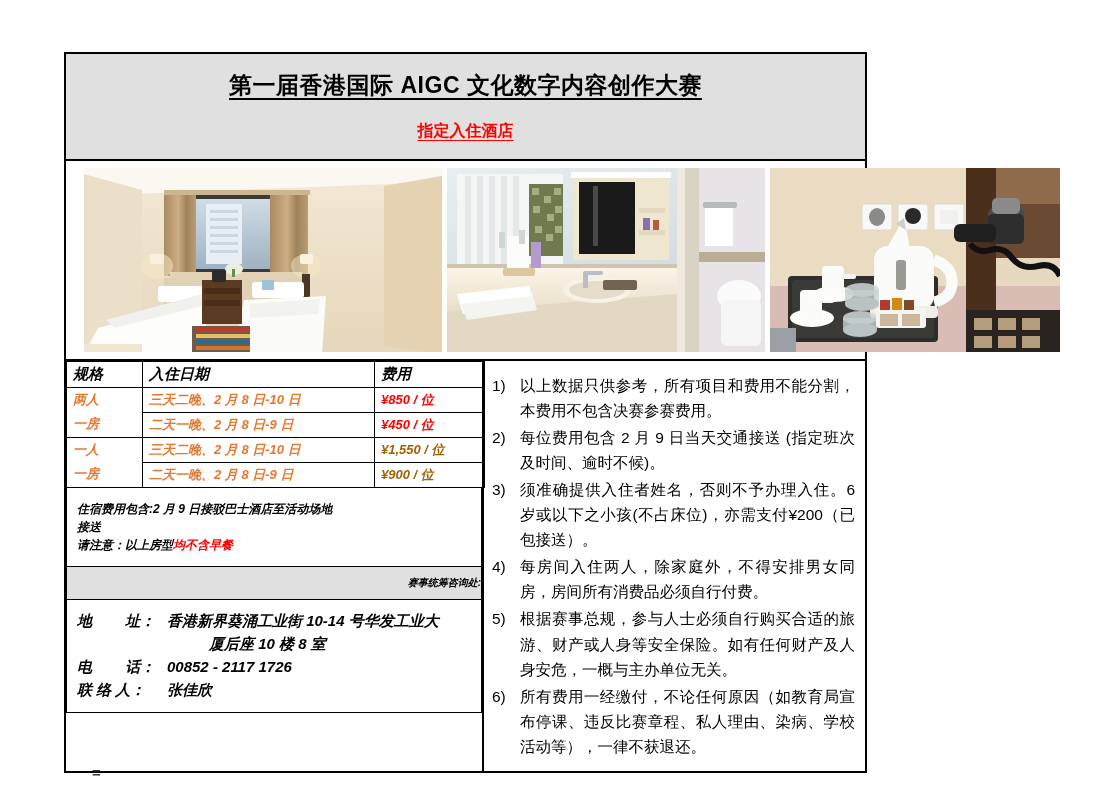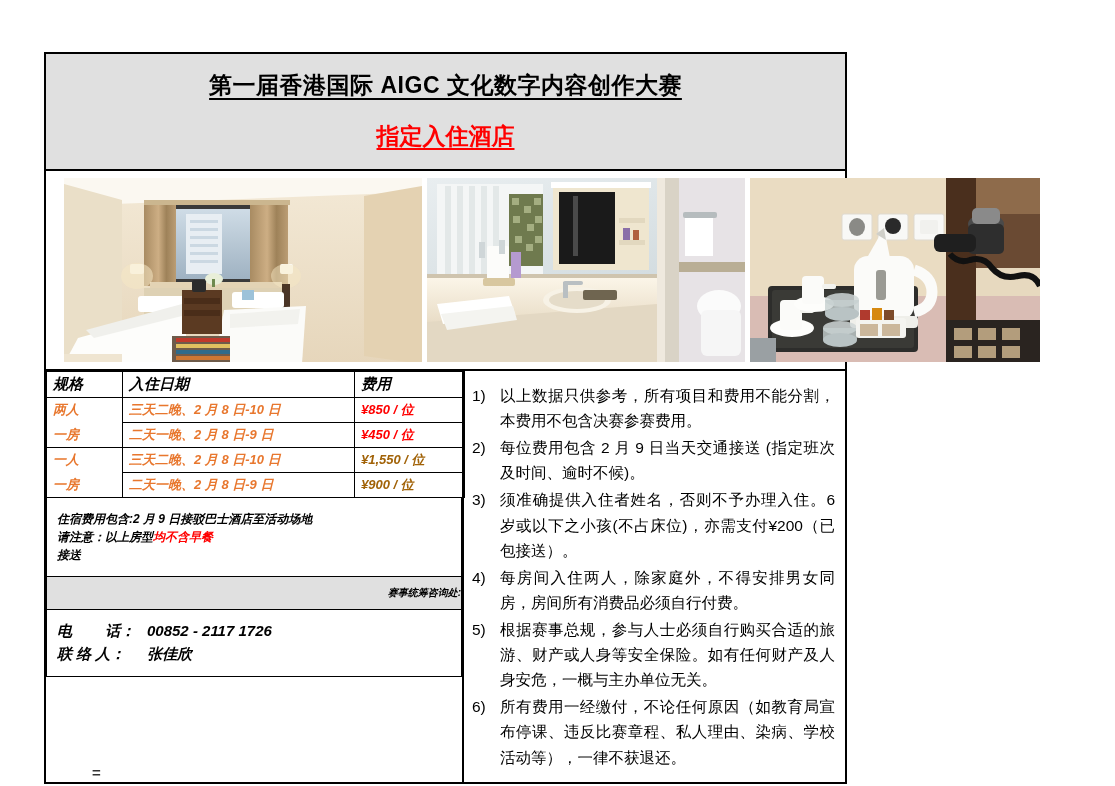--- a/index.html
+++ b/index.html
@@ -11,21 +11,21 @@
     width: 1115px;
     height: 786px;
     font-family: "Liberation Sans", "DejaVu Sans", sans-serif;
     color: #000000;
     position: relative;
     overflow: hidden;
   }
 
   .page {
     position: absolute;
-    left: 44px;
+    left: 64px;
     top: 52px;
     width: 803px;
     border: 2px solid #000000;
     box-sizing: border-box;
     background: #ffffff;
   }
 
   
   .title-band {
     background: #e0e0e0;
@@ -36,21 +36,21 @@
   .main-title {
     font-size: 23px;
     font-weight: bold;
     letter-spacing: 0.5px;
     text-decoration: underline;
     text-underline-offset: 5px;
     display: inline-block;
     line-height: 1.5;
   }
   .sub-title {
-    font-size: 23px;
+    font-size: 16px;
     font-weight: bold;
     color: #ff0000;
     text-decoration: underline;
     text-underline-offset: 4px;
     display: inline-block;
     margin-top: 16px;
     line-height: 1.5;
   }
 
   
@@ -450,29 +450,36 @@
           <tr>
             <td class="spec-cell spec-bottom">一房</td>
             <td class="date-cell">二天一晚、2 月 8 日-9 日</td>
             <td class="fee-blue">¥900 /  位</td>
           </tr>
         </tbody>
       </table>
 
       <div class="include-block">
         <div>住宿费用包含:2 月 9 日接驳巴士酒店至活动场地</div>
+        <div>接送</div>
         <div>
           <span>请注意：以上房型</span><span class="warn">均不含早餐</span>
         </div>
-        <div>接送</div>
       </div>
 
       <div class="contact-header">赛事统筹咨询处:</div>
 
       <div class="contact-body">
+        <div class="crow">
+          <div class="clabel">地        址：</div>
+          <div class="cval">
+            <span>香港新界葵涌工业街 10-14 号华发工业大</span>
+            <span class="indent2">厦后座 10 楼 8 室</span>
+          </div>
+        </div>
         <div class="crow">
           <div class="clabel">电        话：</div>
           <div class="cval">00852 - 2117 1726</div>
         </div>
         <div class="crow">
           <div class="clabel">联 络 人：</div>
           <div class="cval">张佳欣</div>
         </div>
       </div>
     </div>

